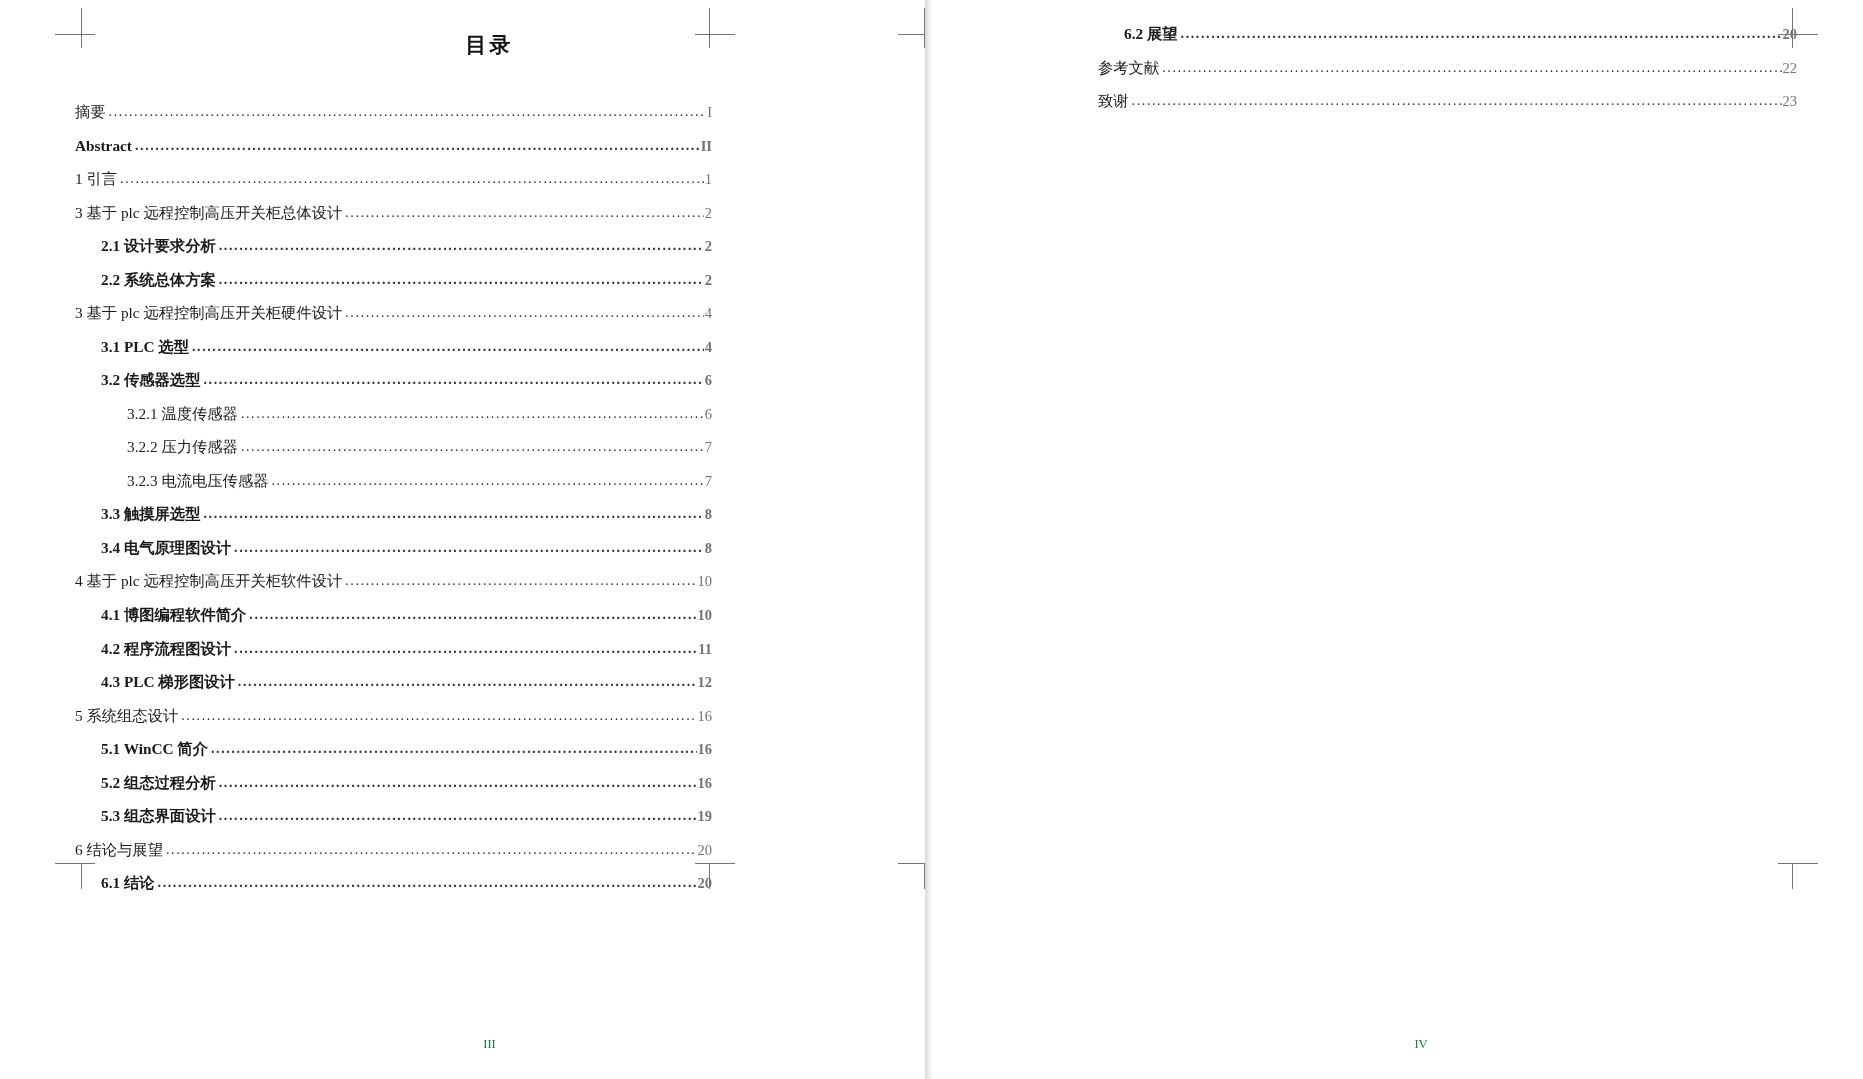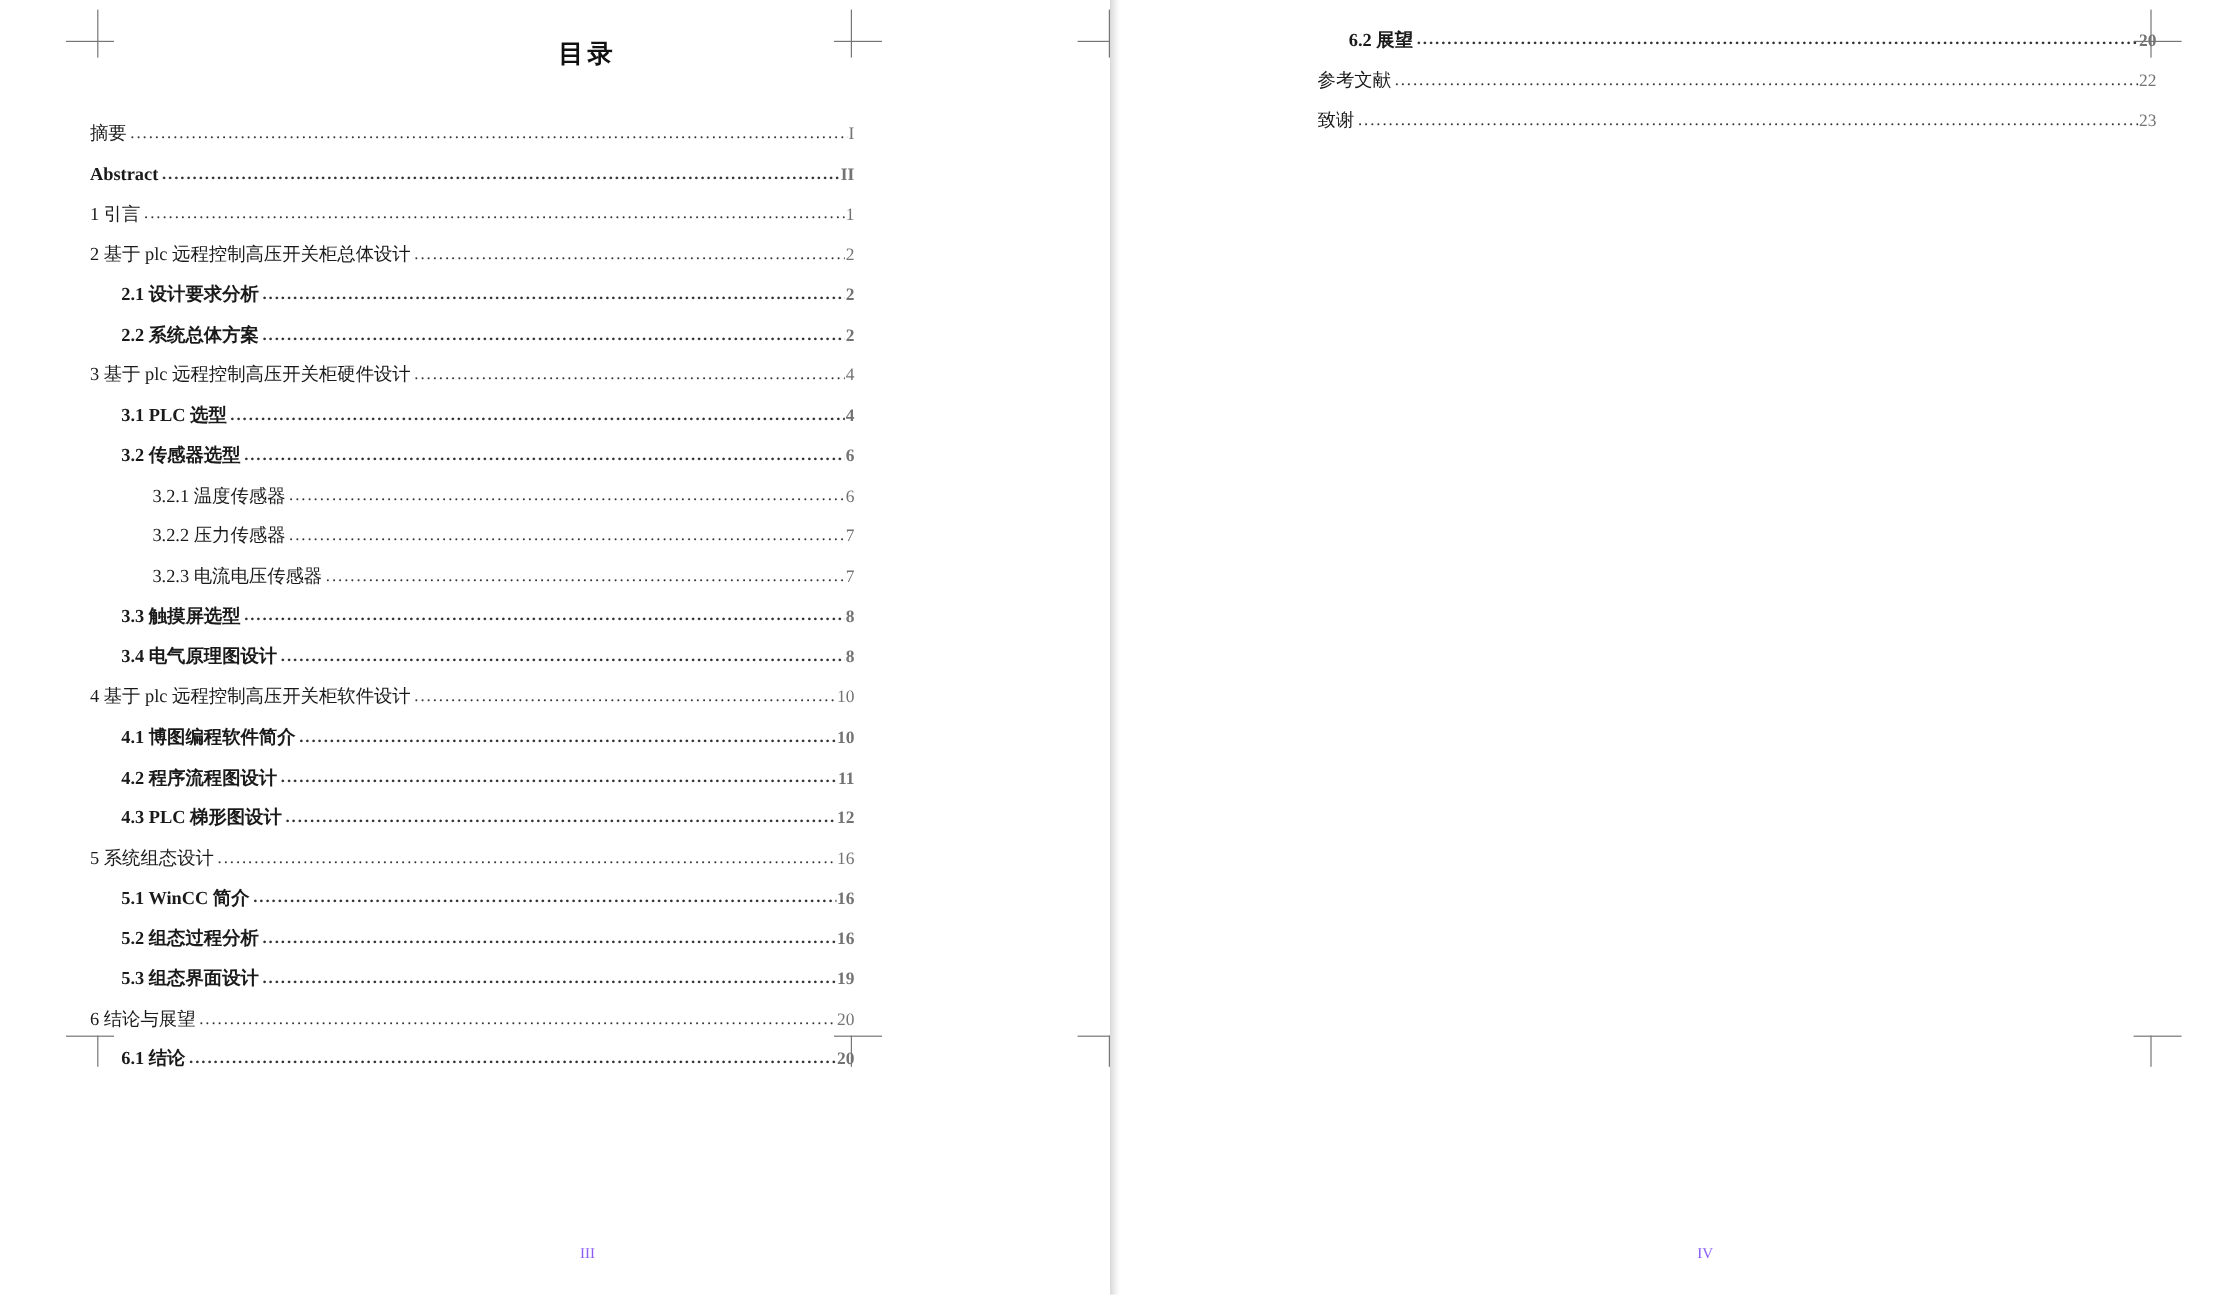--- a/index.html
+++ b/index.html
@@ -114,21 +114,21 @@
   .lvl-2 { padding-left: 52px; }
 
   .bold { font-weight: bold; }
 
   .folio {
     position: absolute;
     bottom: 27px;
     width: 100%;
     text-align: center;
     font-size: 12.5px;
-    color: #8b5cf6;
+    color: #15803d;
   }
   .left-body {
     position: absolute;
     left: 48px;
     right: 240px;
     top: 104px;
   }
   .right-body {
     position: absolute;
     left: 146px;
@@ -177,21 +177,21 @@
             <span class="page-no">II</span>
           </li>
           <li class="entry-space"></li>
           <li class="toc-entry lvl-0">
             <span class="label">1  引言</span>
             <span class="leader">...............................................................................................................................................................</span>
             <span class="page-no">1</span>
           </li>
           <li class="entry-space"></li>
           <li class="toc-entry lvl-0">
-            <span class="label">2  基于 plc 远程控制高压开关柜总体设计</span>
+            <span class="label">3  基于 plc 远程控制高压开关柜总体设计</span>
             <span class="leader">...............................................................................................................................................................</span>
             <span class="page-no">2</span>
           </li>
           <li class="entry-space"></li>
           <li class="toc-entry lvl-1 bold">
             <span class="label">2.1  设计要求分析</span>
             <span class="leader">...............................................................................................................................................................</span>
             <span class="page-no">2</span>
           </li>
           <li class="entry-space"></li>

